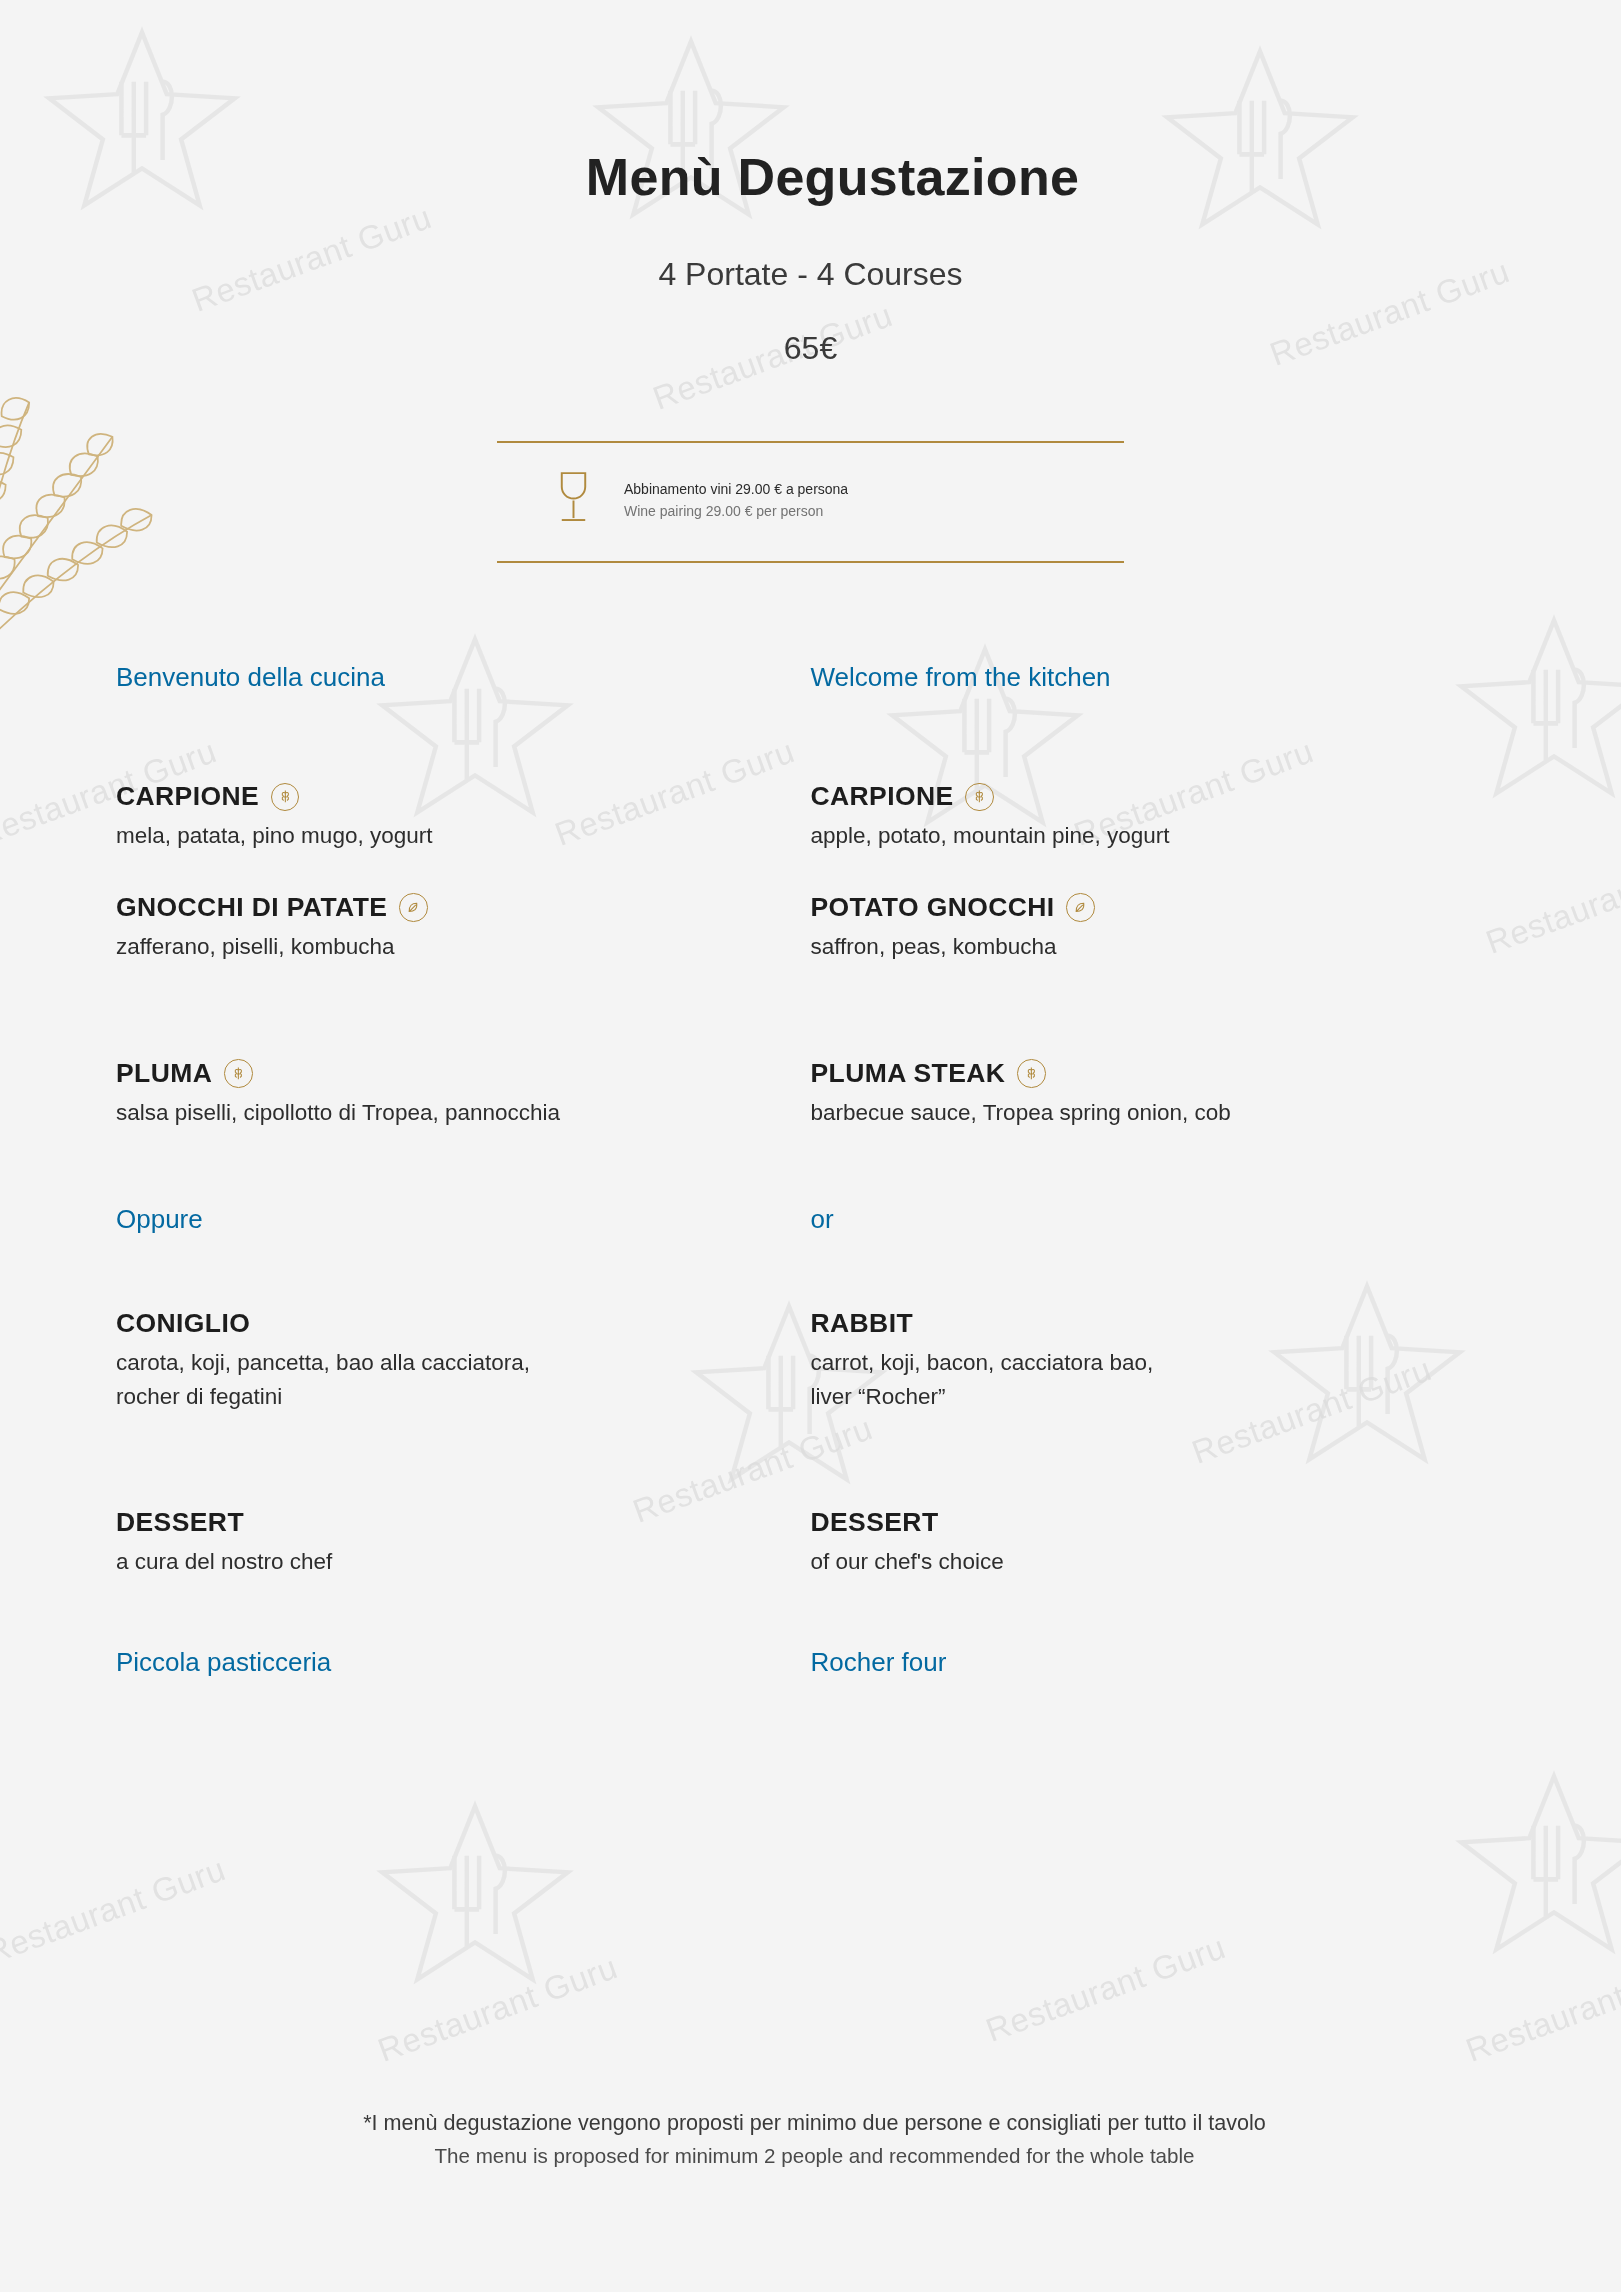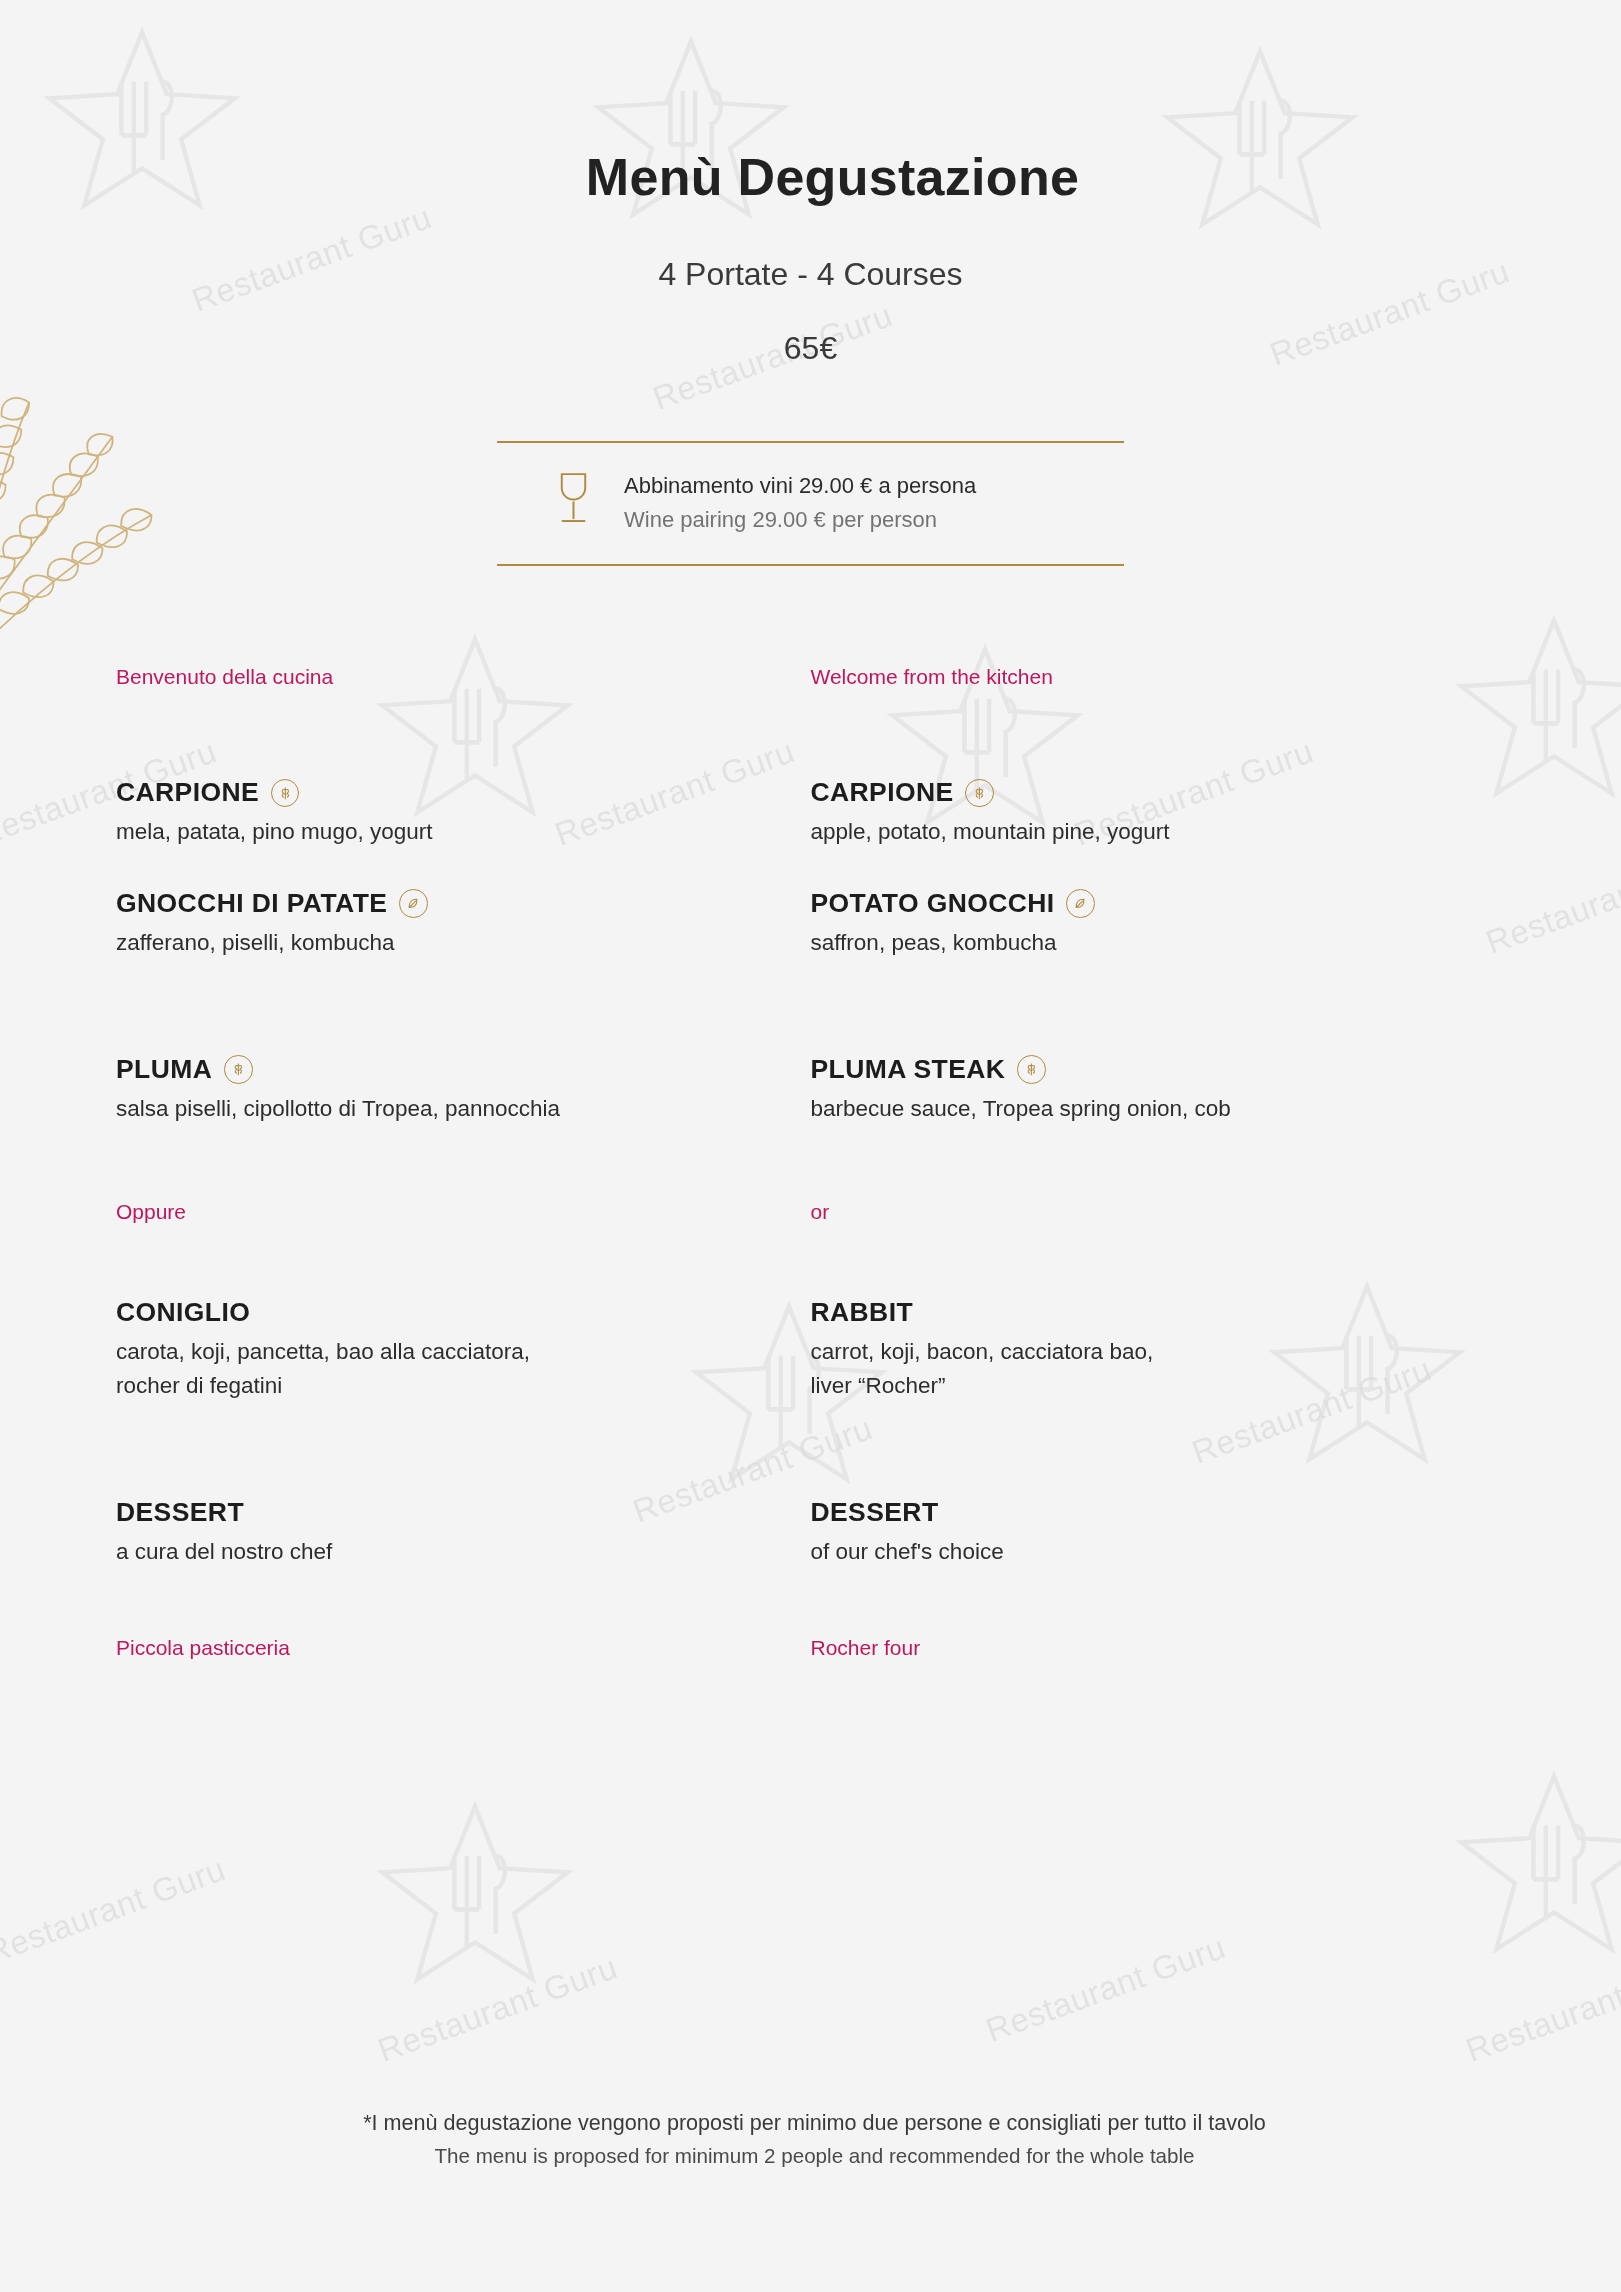--- a/index.html
+++ b/index.html
@@ -94,42 +94,42 @@
     padding: 25.5px 0 27.4px 0;
     display: flex;
     align-items: center;
     justify-content: flex-start;
     gap: 29px;
     padding-left: 55px;
     box-sizing: border-box;
   }
   .glass-icon { flex: 0 0 auto; }
   .pairing-text {
-    font-size: 22px;
+    font-size: 14px;
     line-height: 1.55;
     color: #3a3a3a;
   }
   .pairing-text .it { color: #2b2b2b; }
   .pairing-text .en { color: #737373; }
 
   
   .menu {
     margin-top: 96px;
     padding: 0 116px;
     display: grid;
     grid-template-columns: 1fr 1fr;
     column-gap: 0px;
   }
   .col { display: block; }
 
   .block { margin-bottom: 0; }
 
   .plain {
-    font-size: 21px;
-    color: #be185d;
+    font-size: 26px;
+    color: #0369a1;
     line-height: 1.4;
   }
 
   .dish-name {
     font-size: 26.5px;
     font-weight: 600;
     color: #1d1d1d;
     letter-spacing: 0.4px;
     display: flex;
     align-items: center;

